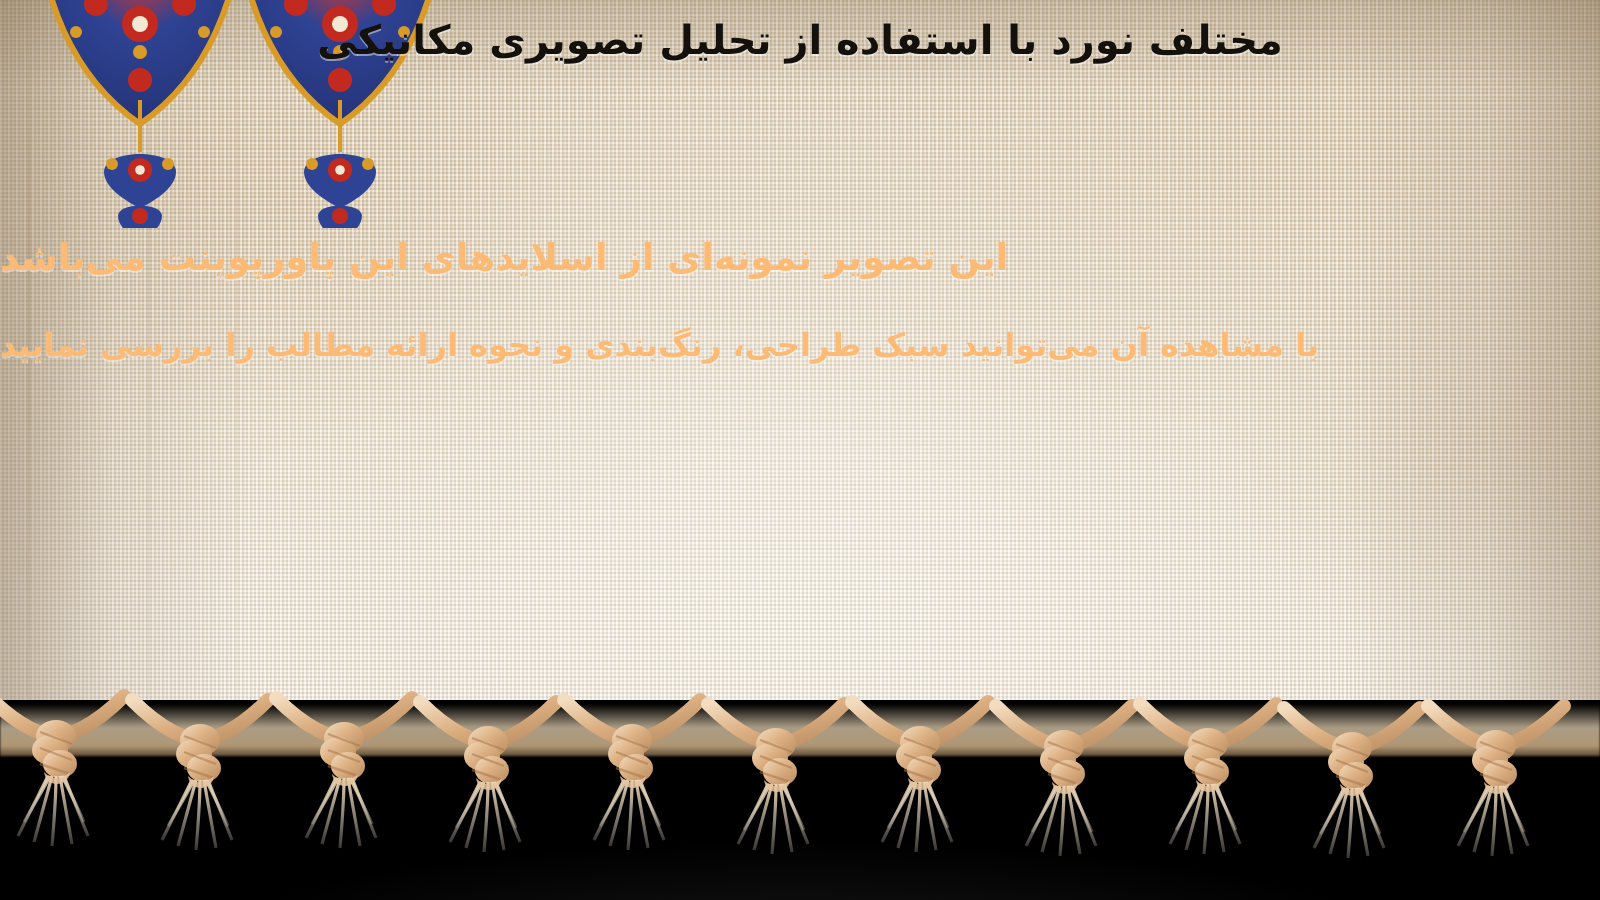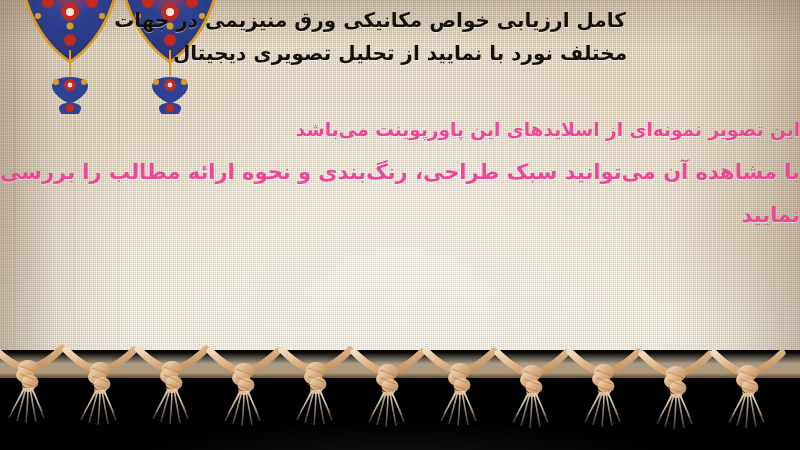--- a/index.html
+++ b/index.html
@@ -67,24 +67,24 @@
     text-align:center;
     color:#14100c;
     font-size:20px;line-height:33px;font-weight:600;
     letter-spacing:0;
     text-shadow:0 1px 0 rgba(255,255,255,.45);
   }
   .title .tl{display:block;}
   .title .tl1{padding-right:60px;}
   .body{
     position:absolute;top:108px;right:0;width:800px;
-    text-align:right;color:#ec4899;
+    text-align:left;color:#fdba74;
     text-shadow:0 1px 0 rgba(255,255,255,.4);
   }
-  .body .bl{display:block;font-size:21px;line-height:43px;font-weight:600;}
+  .body .bl{display:block;font-size:16px;line-height:43px;font-weight:600;}
   .body .bl1{font-size:18.5px;}
 
   
   .blackzone{
     position:absolute;left:0;bottom:0;width:800px;height:100px;
     background:
       radial-gradient(ellipse 420px 70px at 50% 120%, #141414, #000 70%),
       #000;
   }
   .fringe-band{
@@ -197,22 +197,21 @@
       <circle cx="58" cy="131" r="2.4" fill="#f2e8d4"></circle>
       <circle cx="44" cy="128" r="3" fill="#d99b28"></circle>
         <circle cx="72" cy="128" r="3" fill="#d99b28"></circle>
       <path d="M47 154 C47 147, 69 147, 69 154 C69 161, 58 167, 58 167 C58 167, 47 161, 47 154 Z" fill="#2f4394"></path>
       <circle cx="58" cy="154" r="4" fill="#c2291f"></circle>
       <circle cx="58" cy="170" r="3" fill="#c2291f"></circle>
     </svg>
   </div>
 
   <div class="title">
-    <span class="tl tl1">کامل ارزیابی خواص مکانیکی ورق منیزیمی در جهات</span>
-    <span class="tl tl2">مختلف نورد با نمایید از تحلیل تصویری دیجیتال</span>
+    <span class="tl tl2">مختلف نورد با استفاده از تحلیل تصویری مکانیکی</span>
   </div>
 
   <div class="body">
     <span class="bl bl1">این تصویر نمونه‌ای از اسلایدهای این پاورپوینت می‌باشد</span>
     <span class="bl bl2">با مشاهده آن می‌توانید سبک طراحی، رنگ‌بندی و نحوه ارائه مطالب را بررسی نمایید</span>
   </div>
 
   <div class="blackzone"></div>
   <div class="hem"></div>
 

